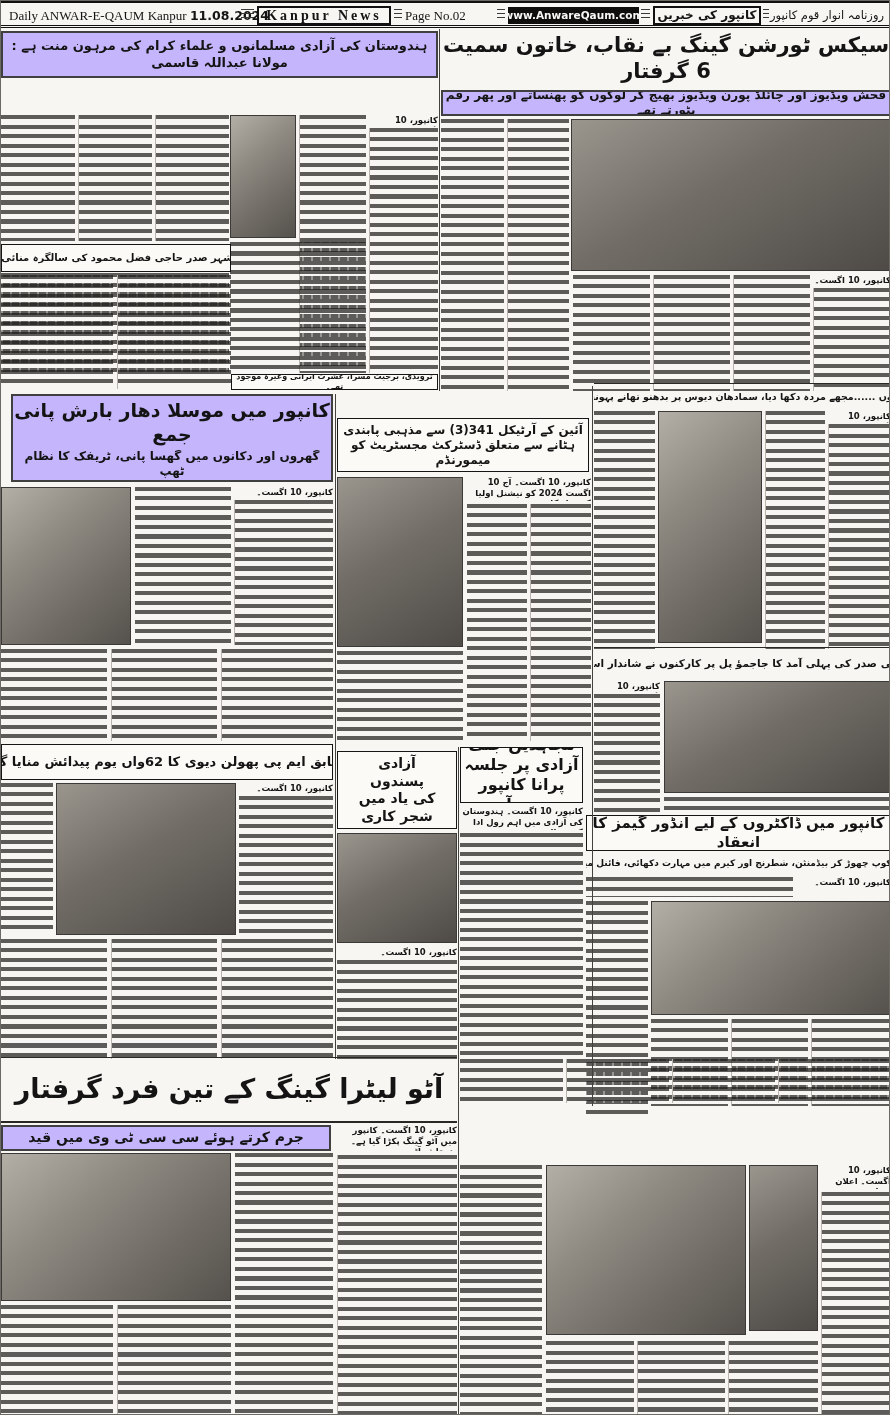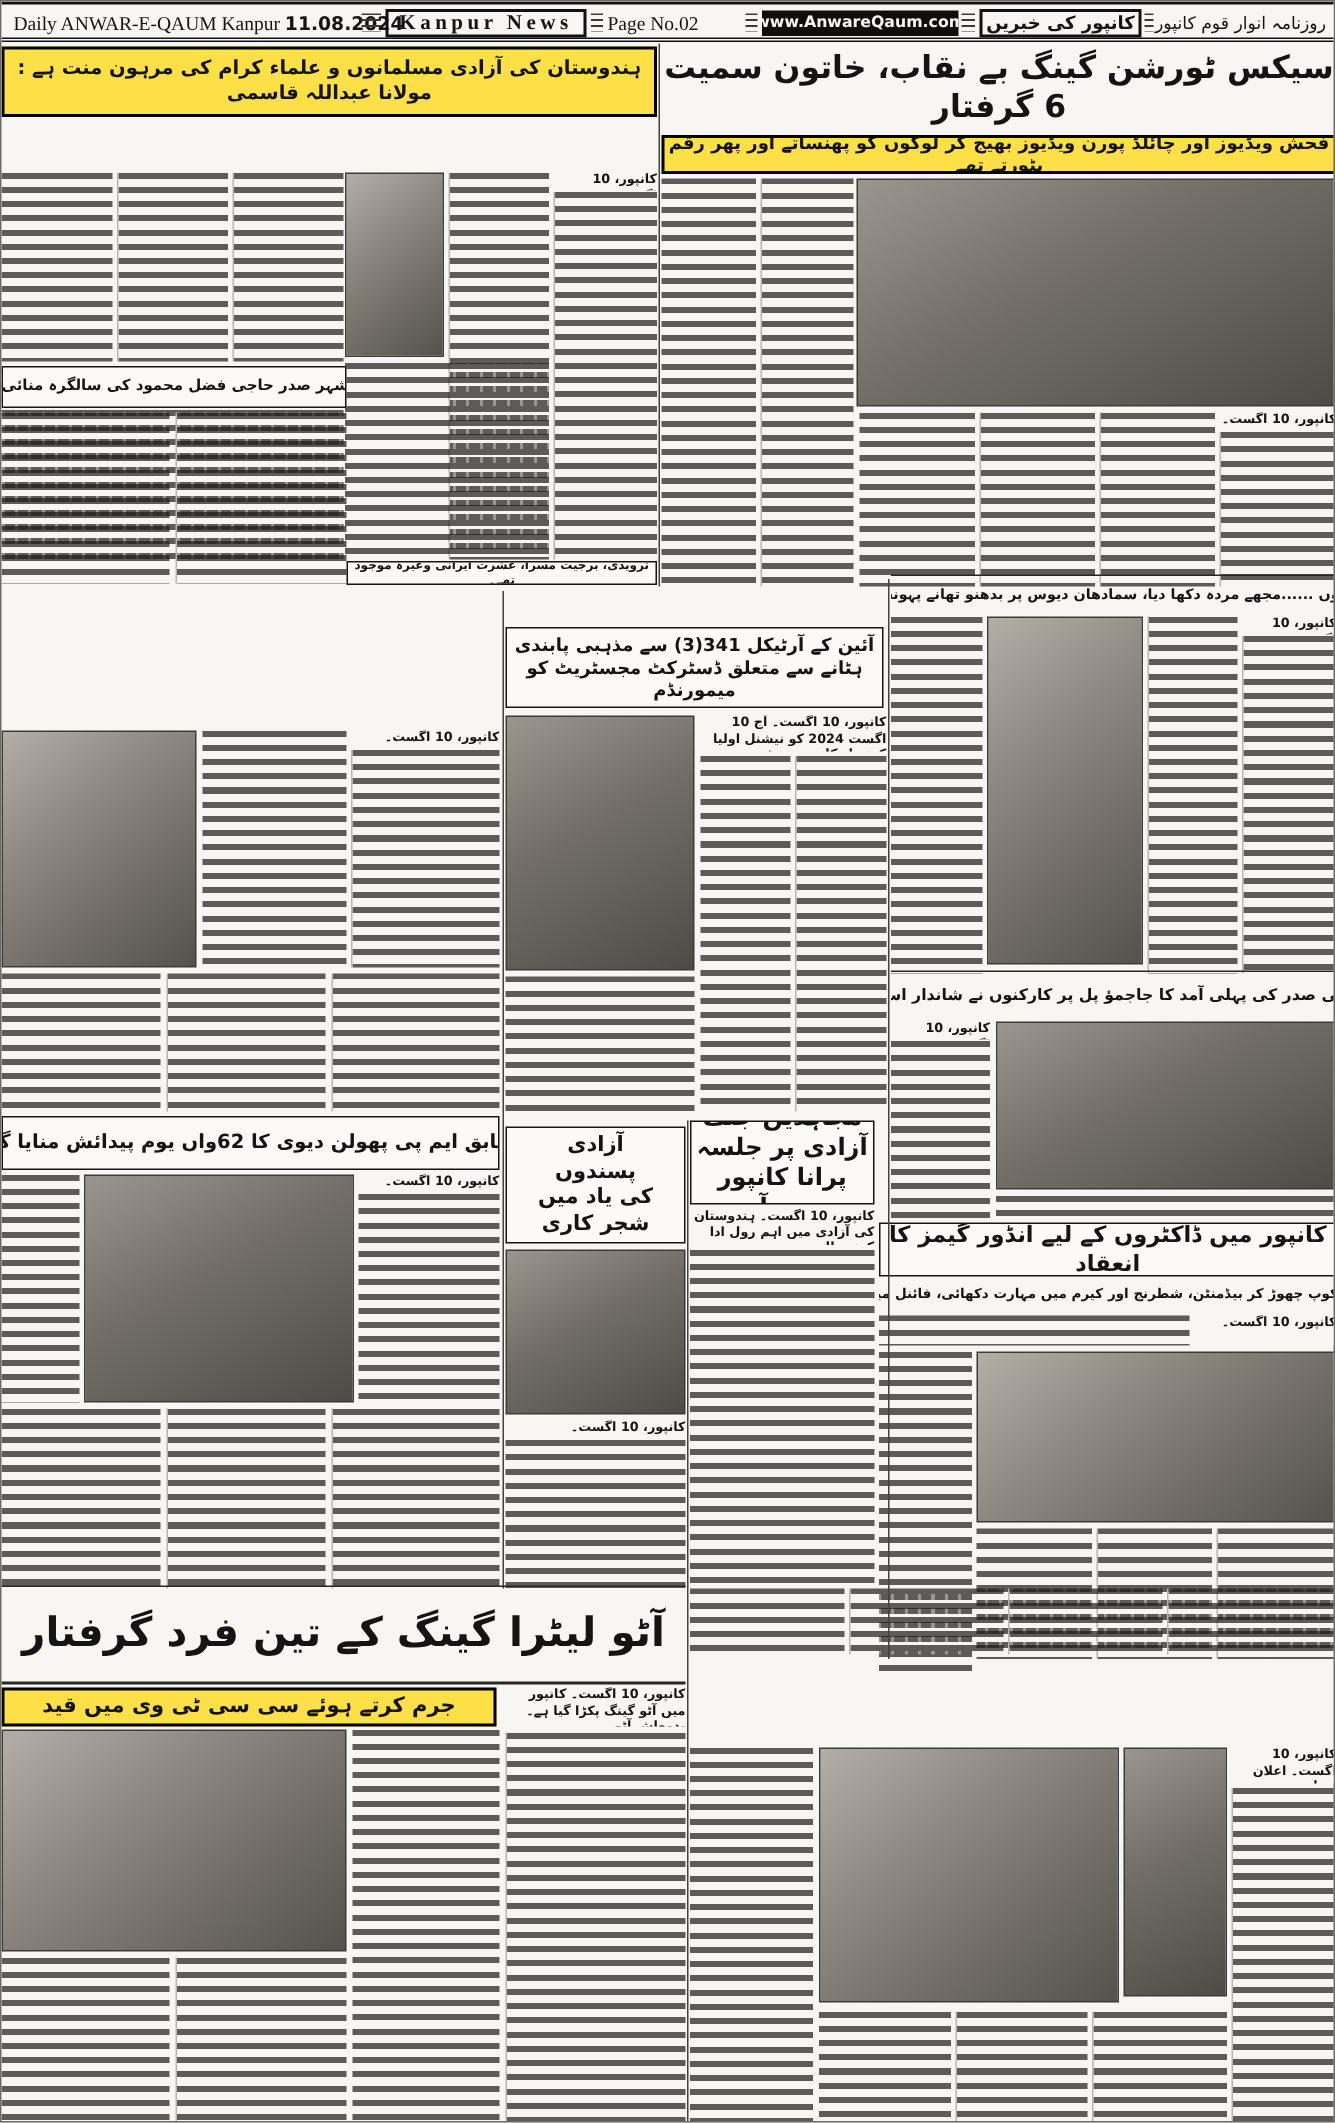--- a/index.html
+++ b/index.html
@@ -3,21 +3,21 @@
 <meta charset="utf-8">
 <style>
   *{margin:0;padding:0;box-sizing:border-box}
   html,body{background:#9a968f}
   #page{position:relative;width:890px;height:1415px;margin:0 auto;background:#f7f6f2;
         font-family:"DejaVu Sans",sans-serif;color:#141414;overflow:hidden;border:1px solid #6d6a66}
   .abs{position:absolute}
   .u{direction:rtl}
   .hl{font-weight:700;display:flex;align-items:center;justify-content:center;text-align:center;overflow:hidden;line-height:1.25}
   .nw{white-space:nowrap}
-  .box{border:2px solid #000000;background:#fde047}
+  .box{border:2px solid #404040;background:#c4b5fd}
   .box1{border:1px solid #151515;background:#fbfaf7}
   .bar{background:#0f0e0d;color:#f8f7f4}
   .sim{background-image:
         repeating-linear-gradient(180deg, rgba(28,26,24,.70) 0px, rgba(28,26,24,.70) 4px, rgba(0,0,0,0) 4px, rgba(0,0,0,0) 9.5px),
         repeating-linear-gradient(90deg, rgba(247,246,242,.38) 0 2px, rgba(0,0,0,0) 2px 9px)}
   .dl{font-size:8.5px;line-height:10.5px;font-weight:700;text-align:right;direction:rtl;overflow:hidden;background:#f7f6f2}
   .photo{border:1px solid #3c3a38;background:linear-gradient(140deg,#b3afa7 0%,#8e8a82 35%,#6f6b64 70%,#55524d 100%)}
   .photo.dk{background:linear-gradient(150deg,#9a968e,#716d66 45%,#4e4b47)}
   .vr{background:#45423e;width:1px}
   .hr{background:#2a2825;height:1px}
@@ -74,20 +74,24 @@
     <div class="abs sim" style="left:132px;top:246px;width:77px;height:116px"></div>
   </div>
 
   <div class="abs" style="left:0;top:243px;width:230px;height:145px">
     <div class="abs hl u box1 nw" style="left:0;top:0;width:230px;height:28px;font-size:10px">سپا شہر صدر حاجی فضل محمود کی سالگرہ منائی گئی</div>
     <div class="abs sim" style="left:116px;top:31px;width:114px;height:114px;border-left:1px solid #b9b5ae"></div>
     <div class="abs sim" style="left:0;top:31px;width:112px;height:114px"></div>
   </div>
 
   <div class="abs" style="left:0;top:393px;width:332px;height:347px">
+    <div class="abs box" style="left:10px;top:0;width:322px;height:88px">
+      <div class="hl u" style="height:54px;font-size:19px">کانپور میں موسلا دھار بارش پانی جمع</div>
+      <div class="hl u" style="height:28px;font-size:12px">گھروں اور دکانوں میں گھسا پانی، ٹریفک کا نظام ٹھپ</div>
+    </div>
     <div class="abs photo" style="left:0;top:93px;width:130px;height:158px"></div>
     <div class="abs dl" style="left:233px;top:93px;width:99px;height:12px">کانپور، 10 اگست۔</div>
     <div class="abs sim" style="left:233px;top:106px;width:99px;height:145px;border-left:1px solid #b9b5ae"></div>
     <div class="abs sim" style="left:134px;top:93px;width:96px;height:158px"></div>
     <div class="abs sim" style="left:220px;top:255px;width:112px;height:92px;border-left:1px solid #b9b5ae"></div>
     <div class="abs sim" style="left:110px;top:255px;width:106px;height:92px;border-left:1px solid #b9b5ae"></div>
     <div class="abs sim" style="left:0;top:255px;width:106px;height:92px"></div>
   </div>
 
   <div class="abs" style="left:336px;top:393px;width:254px;height:347px">

